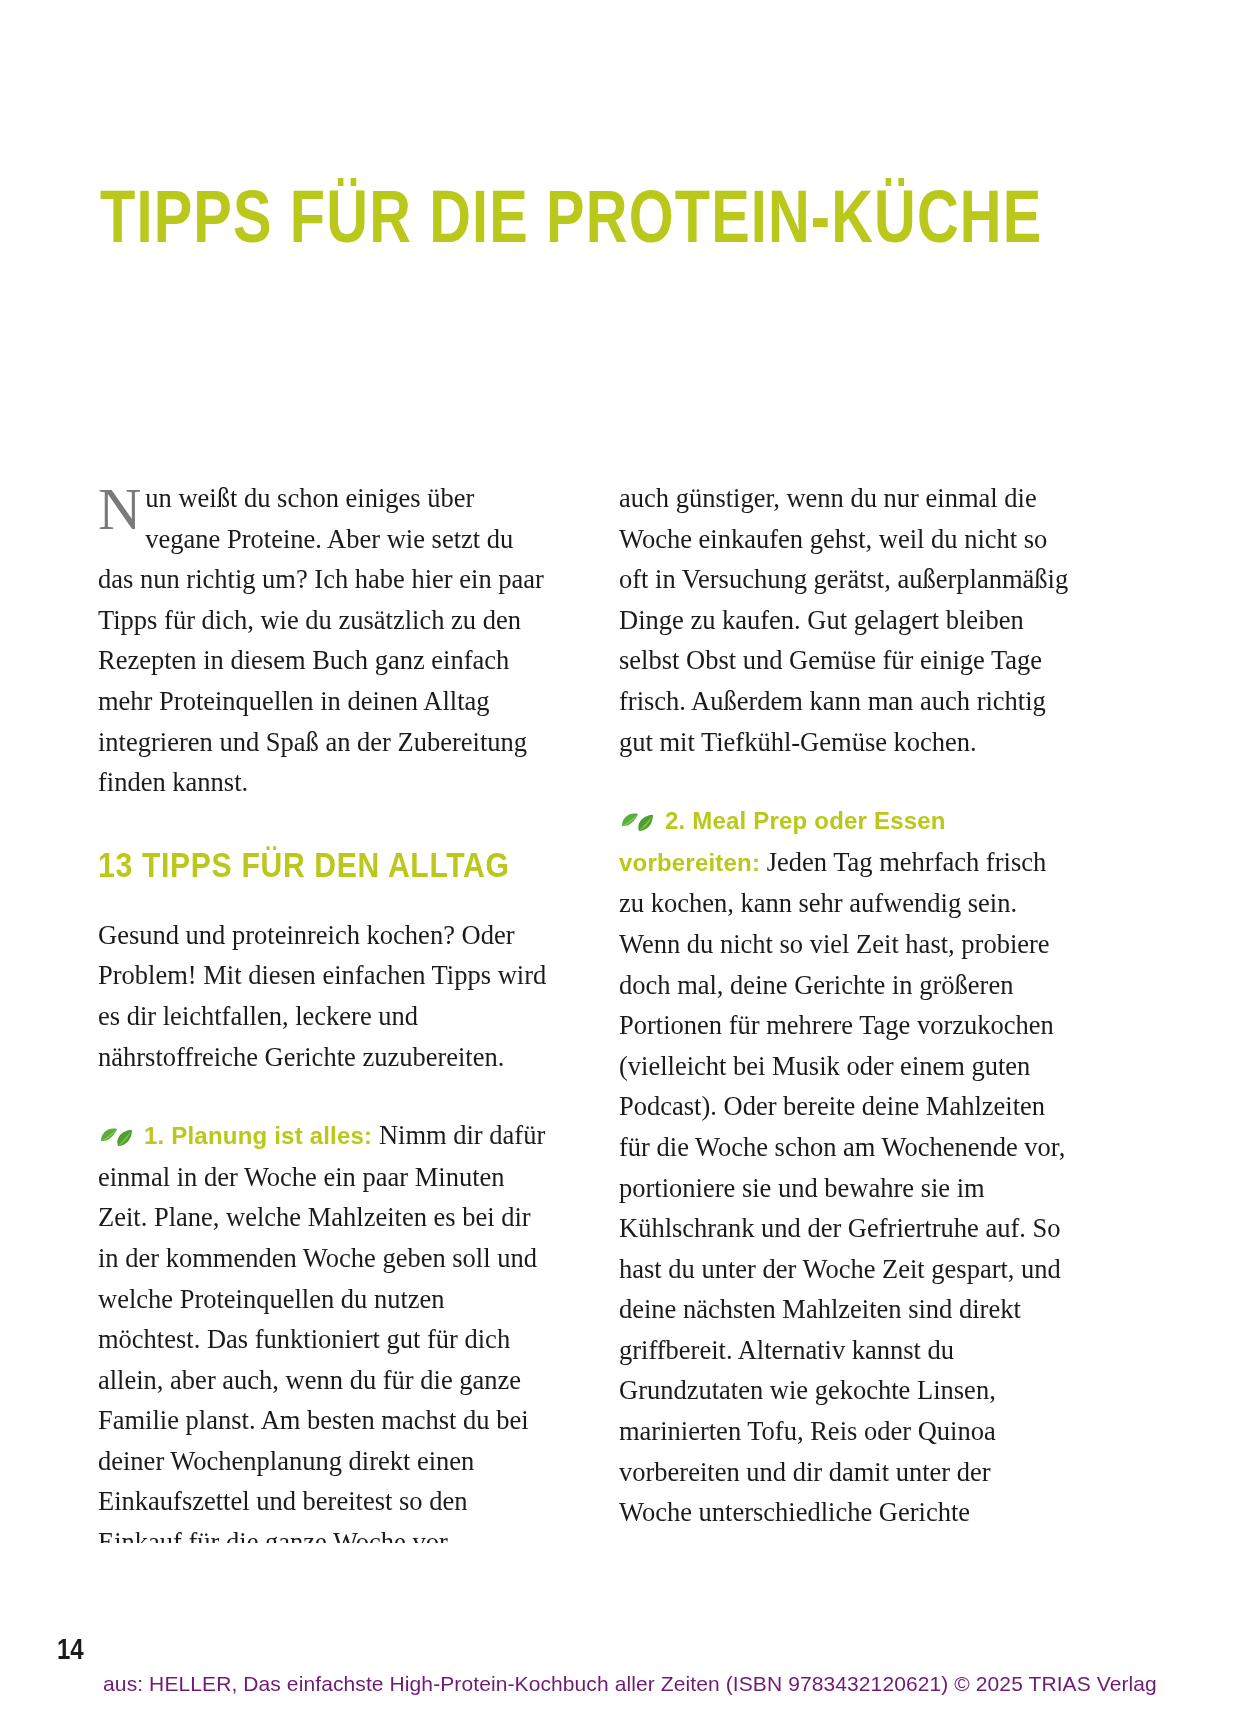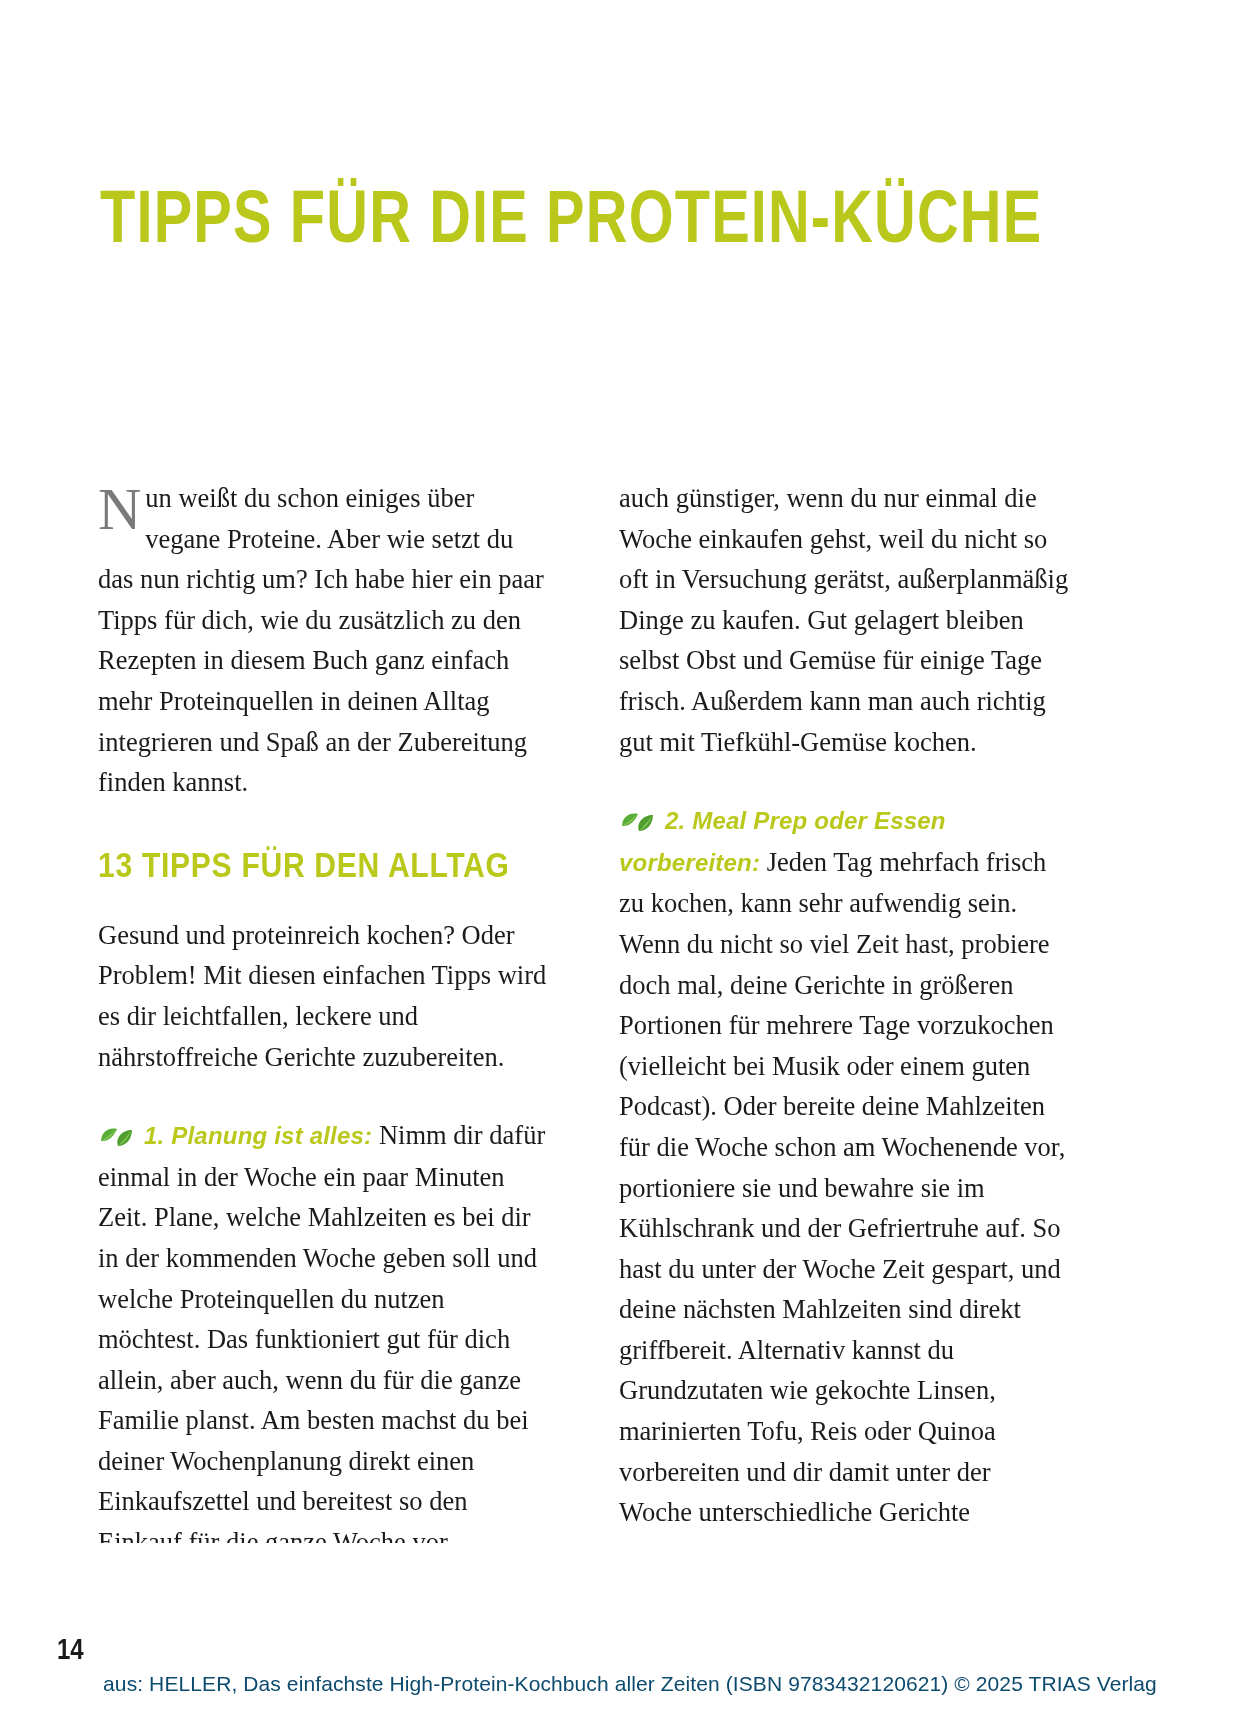--- a/index.html
+++ b/index.html
@@ -91,21 +91,20 @@
   .tip {
     margin-top: 38px;
   }
   .tip-label {
     font-family: "Liberation Sans Narrow", "Liberation Sans", "DejaVu Sans", sans-serif;
     font-weight: 700;
     font-size: 24px;
     letter-spacing: 0.2px;
     color: #b9c81a;
     display: inline;
-    font-style: italic;
   }
   .leaf-icon {
     display: inline-block;
     width: 40px;
     height: 24px;
     vertical-align: -5px;
     margin-right: 6px;
   }
   .leaf-icon svg { display: block; }
 
@@ -123,21 +122,21 @@
   }
   .footer-credit {
     position: absolute;
     left: 0;
     top: 1672px;
     width: 1260px;
     text-align: center;
     font-family: "Liberation Sans Narrow", "Liberation Sans", "DejaVu Sans", sans-serif;
     font-size: 21px;
     letter-spacing: 0.1px;
-    color: #0c4a6e;
+    color: #701a75;
   }
 </style>
 </head>
 <body>
 
 <div class="page">
 
   <h1 class="page-title">TIPPS FÜR DIE PROTEIN-KÜCHE</h1>
 
   <div class="columns">

